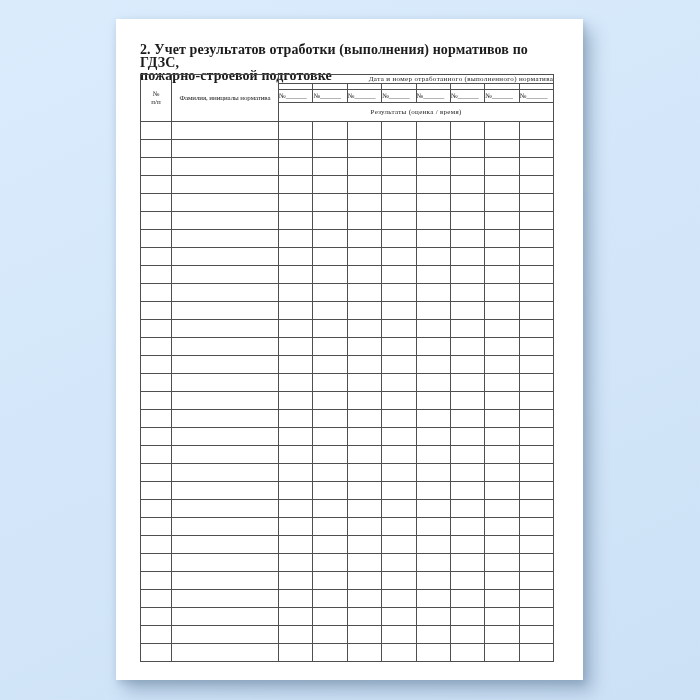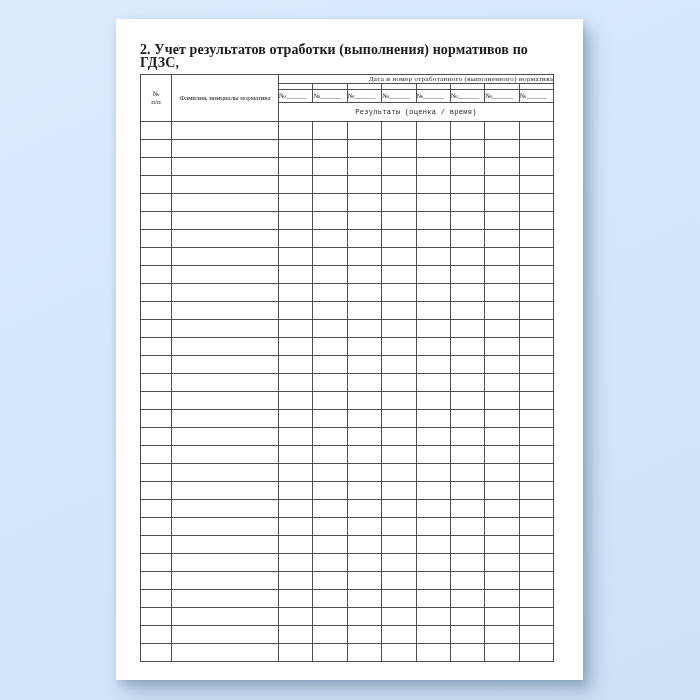--- a/index.html
+++ b/index.html
@@ -52,21 +52,21 @@
     line-height: 8.5px;
   }
   td.c-name {
     text-align: center;
     font-size: 7px;
     letter-spacing: -0.1px;
   }
   tr.r-group  { height: 9px; }
   tr.r-empty  { height: 6px; }
   tr.r-norm   { height: 13px; }
-  tr.r-res    { height: 19px; font-family: Liberation Mono, monospace; }
+  tr.r-res    { height: 19px; }
   tr.r-data   { height: 18px; }
   td.c-group {
     text-align: right;
     font-size: 7.5px;
     letter-spacing: 0.35px;
   }
   td.c-norm {
     text-align: left;
     padding-left: 2px;
     font-size: 7px;
@@ -78,20 +78,21 @@
   }
 </style>
 </head>
 <body>
 
 <div class="canvas">
   <div class="paper">
 
     <div class="doc-title">
       <div>2. Учет результатов отработки (выполнения) нормативов по ГДЗС,</div>
+      <div>пожарно-строевой подготовке</div>
     </div>
 
     <table class="form-table">
       <colgroup>
         <col style="width:31px">
         <col style="width:107px">
         <col style="width:34.4px">
           <col style="width:34.4px">
           <col style="width:34.4px">
           <col style="width:34.4px">

